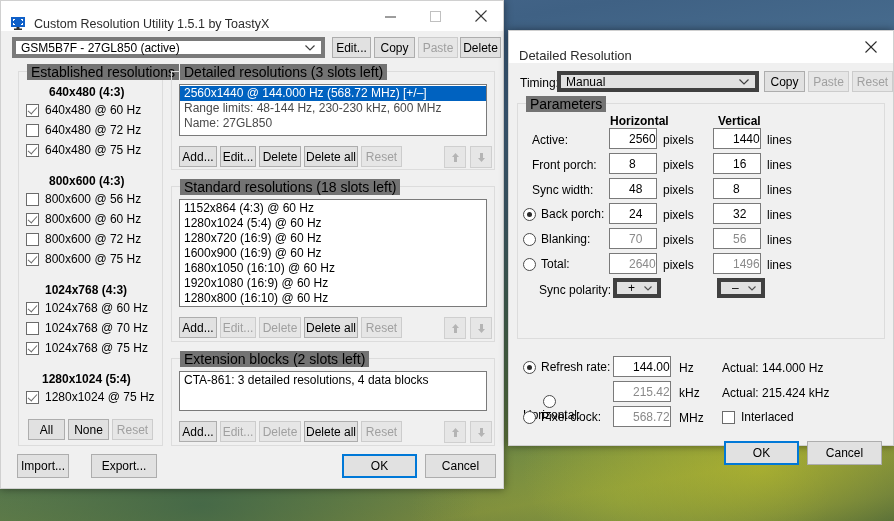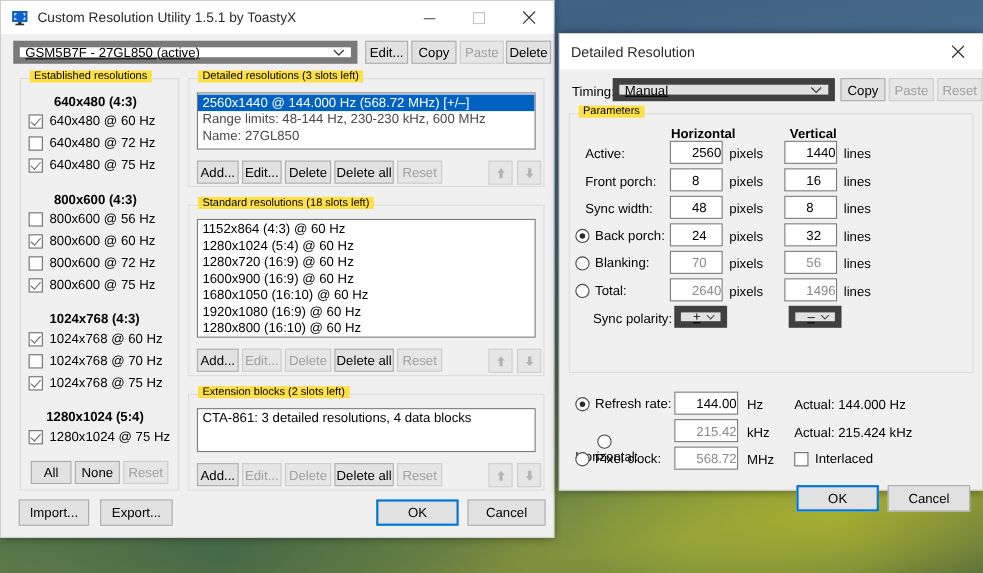--- a/index.html
+++ b/index.html
@@ -24,21 +24,21 @@
   .win {
     position: absolute;
     background: #f0f0f0;
     border: 1px solid #d0d0d0;
     box-shadow: 0 0 8px rgba(0,0,0,0.45);
   }
   .titlebar {
     height: 30px;
     background: #ffffff;
     display: flex;
-    align-items: center;
+    align-items: flex-end;
     position: relative;
   }
   .title-icon { width: 16px; height: 16px; margin: 0 8px 0 9px; flex: 0 0 auto; }
   .title-text {
     font-size: 12.5px;
     color: #2b2b2b;
     flex: 1 1 auto;
     white-space: nowrap;
     overflow: hidden;
   }
@@ -50,23 +50,23 @@
   }
   .cap-btn svg { display: block; }
 
   .groupbox {
     position: absolute;
     border: 1px solid #dcdcdc;
   }
   .group-title {
     position: absolute;
     top: -8px; left: 8px;
-    background: #fde047;
+    background: #737373;
     padding: 0 4px;
-    font-size: 10px;
+    font-size: 14px;
     color: #000;
     white-space: nowrap;
   }
 
   .btn {
     background: #e1e1e1;
     border: 1px solid #adadad;
     color: #000;
     font-family: "Liberation Sans", sans-serif;
     font-size: 12px;
@@ -86,25 +86,24 @@
     color: #000;
     padding: 1px 19px;
     display: flex; align-items: center;
     overflow: hidden;
   }
   .txtbox.ro { color: #8a8a8a; }
 
   .combo {
     position: absolute;
     background: #e1e1e1;
-    border: 6px solid #404040;
+    border: 4px solid #404040;
     display: flex; align-items: center;
     font-size: 12px;
     padding-left: 5px;
-    text-decoration: underline;
   }
   .combo.white { background: #ffffff; border-color: #7a7a7a; }
   .combo .arrow {
     margin-left: auto; width: 22px;
     display: flex; align-items: center; justify-content: center;
   }
 
   .listbox {
     position: absolute;
     background: #fff;
@@ -264,21 +263,21 @@
   <div class="hdr-sect" style="left:41px; top:371px;">1280x1024 (5:4)</div>
   <div class="cb-row" style="left:25px; top:389px;">
     <span class="cb checked"></span>
     <span class="cb-label">1280x1024 @ 75 Hz</span>
   </div>
 
   <div class="btn" style="left:27px; top:418px; width:37px; height:21px;">All</div>
   <div class="btn" style="left:67px; top:418px; width:41px; height:21px;">None</div>
   <div class="btn disabled" style="left:111px; top:418px; width:41px; height:21px;">Reset</div>
 
-  <div class="btn" style="left:16px; top:453px; width:64px; height:24px;text-align:center;">Import...</div>
+  <div class="btn" style="left:16px; top:453px; width:52px; height:24px;text-align:center;">Import...</div>
   <div class="btn" style="left:90px; top:453px; width:66px; height:24px;">Export...</div>
 
   <div class="groupbox" style="left:170px; top:70px; width:324px; height:99px;">
     <span class="group-title">Detailed resolutions (3 slots left)</span>
   </div>
   <div class="listbox" style="left:178px; top:83px; width:308px; height:52px;">
     <div class="listitem sel">2560x1440 @ 144.000 Hz (568.72 MHz) [+/–]</div>
     <div class="listitem dim">Range limits: 48-144 Hz, 230-230 kHz, 600 MHz</div>
     <div class="listitem dim">Name: 27GL850</div>
   </div>

